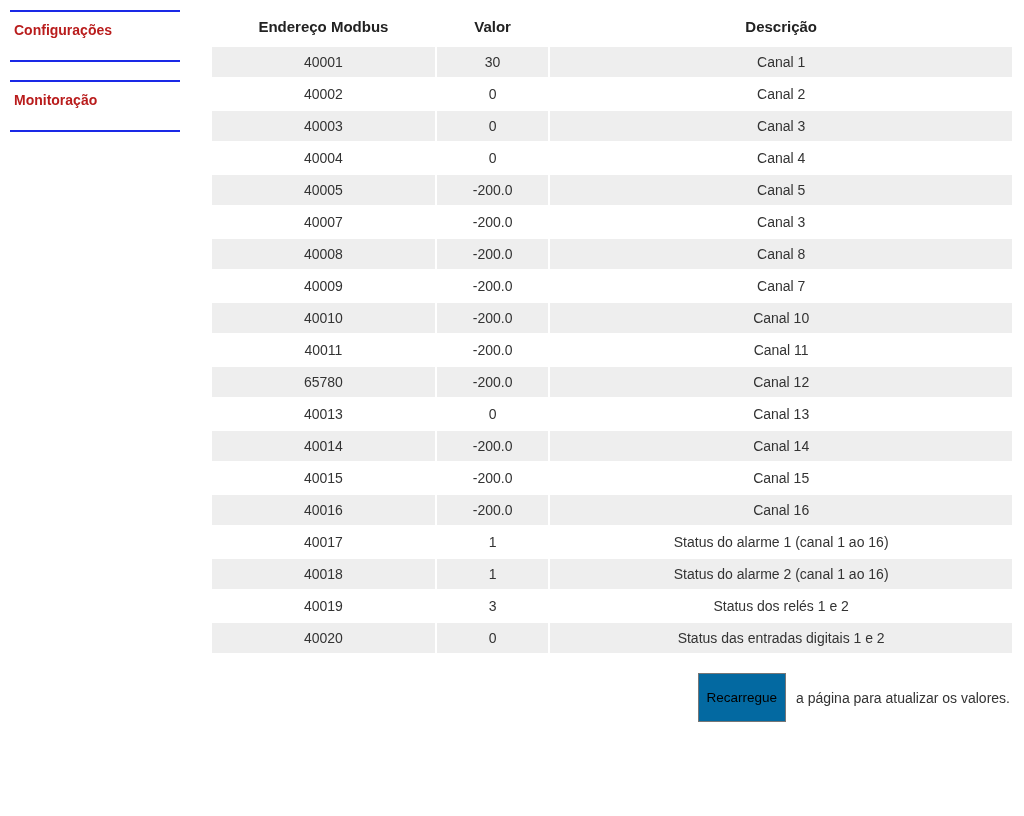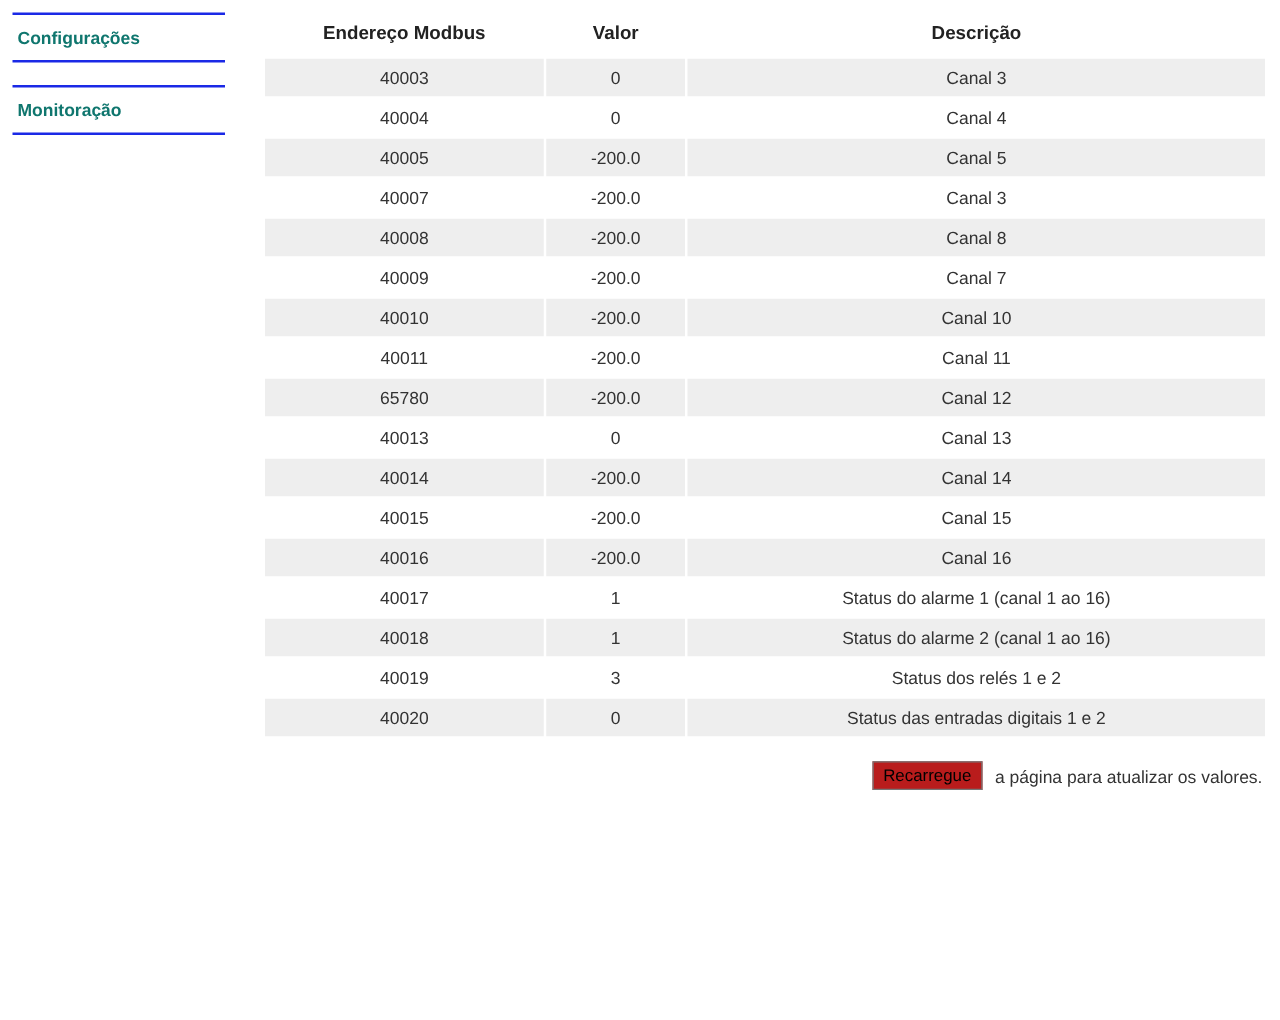--- a/index.html
+++ b/index.html
@@ -18,22 +18,22 @@
       display: flex;
       padding: 10px 0 0 10px;
     }
     .sidebar {
       width: 180px;
       flex-shrink: 0;
       padding-right: 10px;
     }
     .sidebar-item {
       font-weight: bold;
-      color: #0f766e;
-      padding: 10px 4px 10px 4px;
+      color: #b91c1c;
+      padding: 10px 4px 22px 4px;
       border-top: 2px solid #1a29e6;
       border-bottom: 2px solid #1a29e6;
       cursor: pointer;
       margin-bottom: 18px;
     }
     .sidebar-item:first-child {
       margin-bottom: 18px;
     }
     .main {
       flex: 1;
@@ -67,22 +67,22 @@
       background: #ffffff;
     }
     .footer {
       text-align: right;
       margin-top: 18px;
       padding-right: 4px;
     }
     .reload-btn {
       font-family: Arial, Helvetica, sans-serif;
       font-size: 13.5px;
-      padding: 3px 8px;
-      background: #b91c1c;
+      padding: 16px 8px;
+      background: #0369a1;
       border: 1px solid #767676;
       cursor: pointer;
       vertical-align: middle;
     }
     .footer-text {
       margin-left: 6px;
       vertical-align: middle;
     }
   </style>
 </head>
@@ -99,20 +99,30 @@
     <table>
       <thead>
         <tr>
           <th>Endereço Modbus</th>
           <th>Valor</th>
           <th>Descrição</th>
         </tr>
       </thead>
       <tbody id="table-body">
           <tr>
+            <td>40001</td>
+            <td>30</td>
+            <td>Canal 1</td>
+          </tr>
+          <tr>
+            <td>40002</td>
+            <td>0</td>
+            <td>Canal 2</td>
+          </tr>
+          <tr>
             <td>40003</td>
             <td>0</td>
             <td>Canal 3</td>
           </tr>
           <tr>
             <td>40004</td>
             <td>0</td>
             <td>Canal 4</td>
           </tr>
           <tr>

